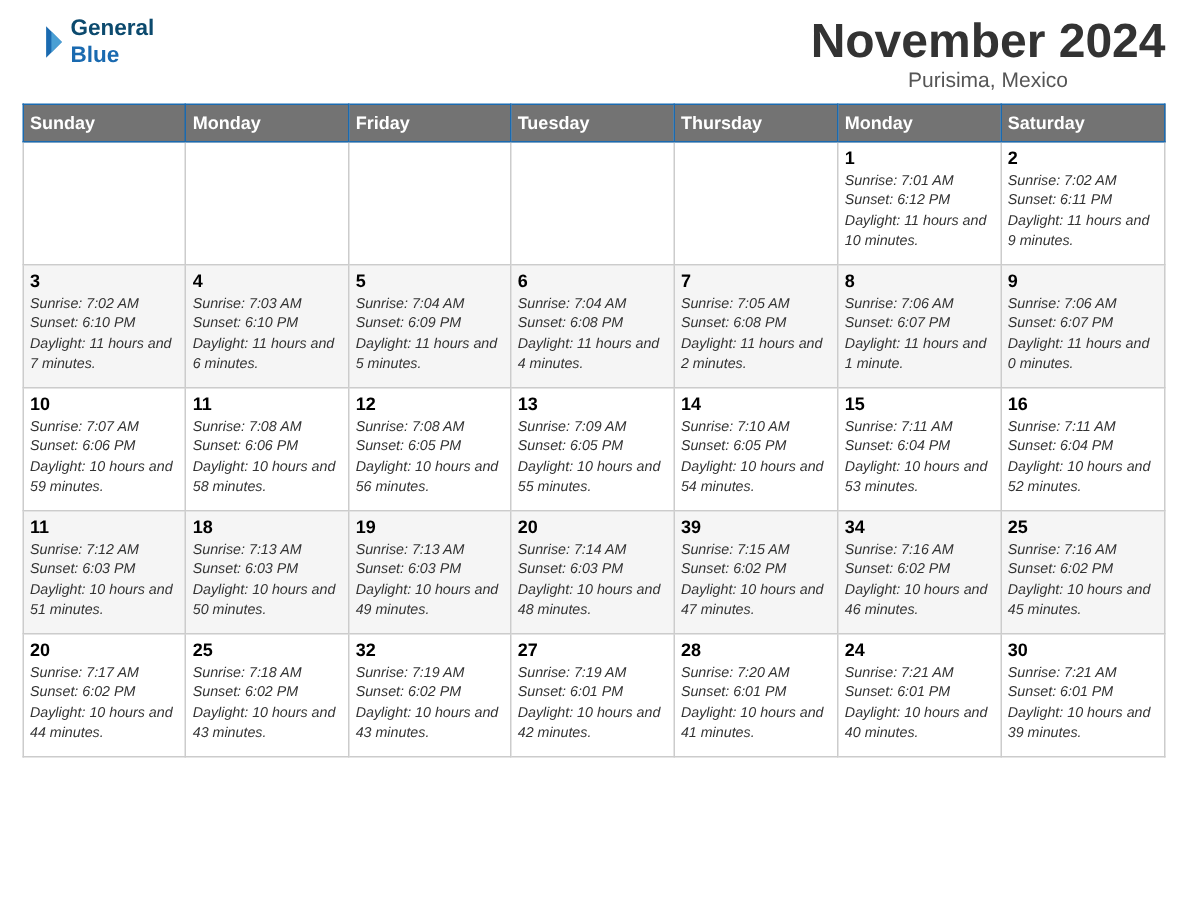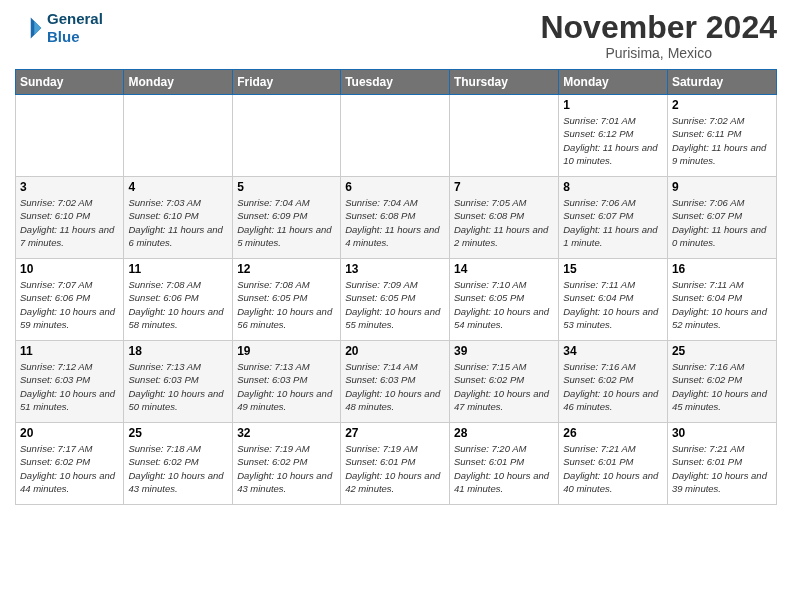--- a/index.html
+++ b/index.html
@@ -249,21 +249,21 @@
           </td>
           <td>
             <span class="day-num">27</span>
             <div class="day-info">Sunrise: 7:19 AM<br>Sunset: 6:01 PM<br>Daylight: 10 hours and 42 minutes.</div>
           </td>
           <td>
             <span class="day-num">28</span>
             <div class="day-info">Sunrise: 7:20 AM<br>Sunset: 6:01 PM<br>Daylight: 10 hours and 41 minutes.</div>
           </td>
           <td>
-            <span class="day-num">26</span>
+            <span class="day-num">24</span>
             <div class="day-info">Sunrise: 7:21 AM<br>Sunset: 6:01 PM<br>Daylight: 10 hours and 40 minutes.</div>
           </td>
           <td>
             <span class="day-num">30</span>
             <div class="day-info">Sunrise: 7:21 AM<br>Sunset: 6:01 PM<br>Daylight: 10 hours and 39 minutes.</div>
           </td>
         </tr>
       </tbody>
   </table>
 </div>

